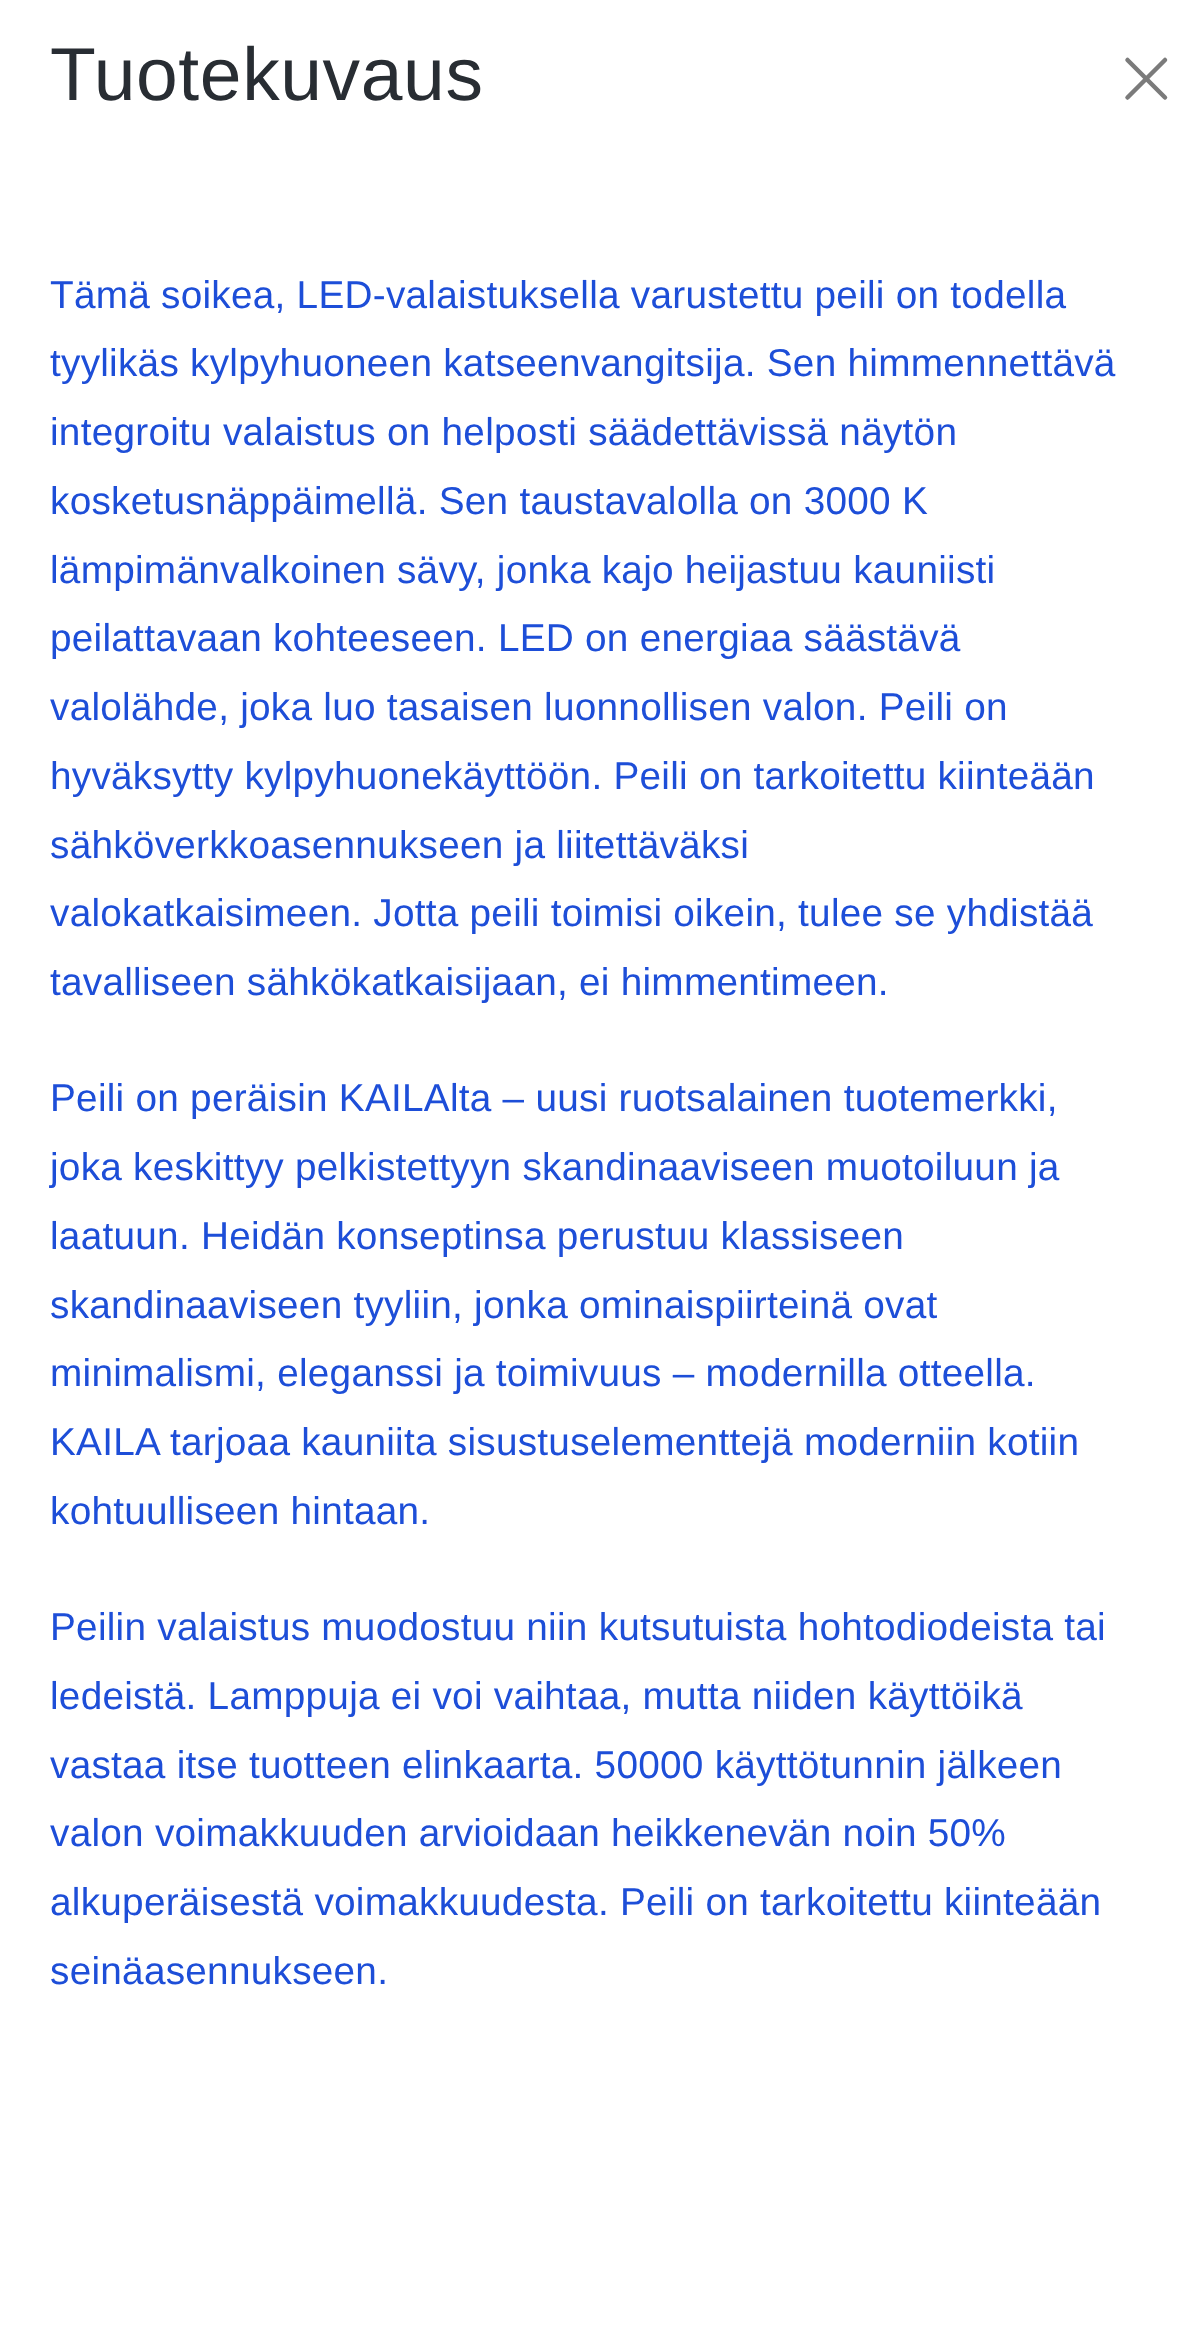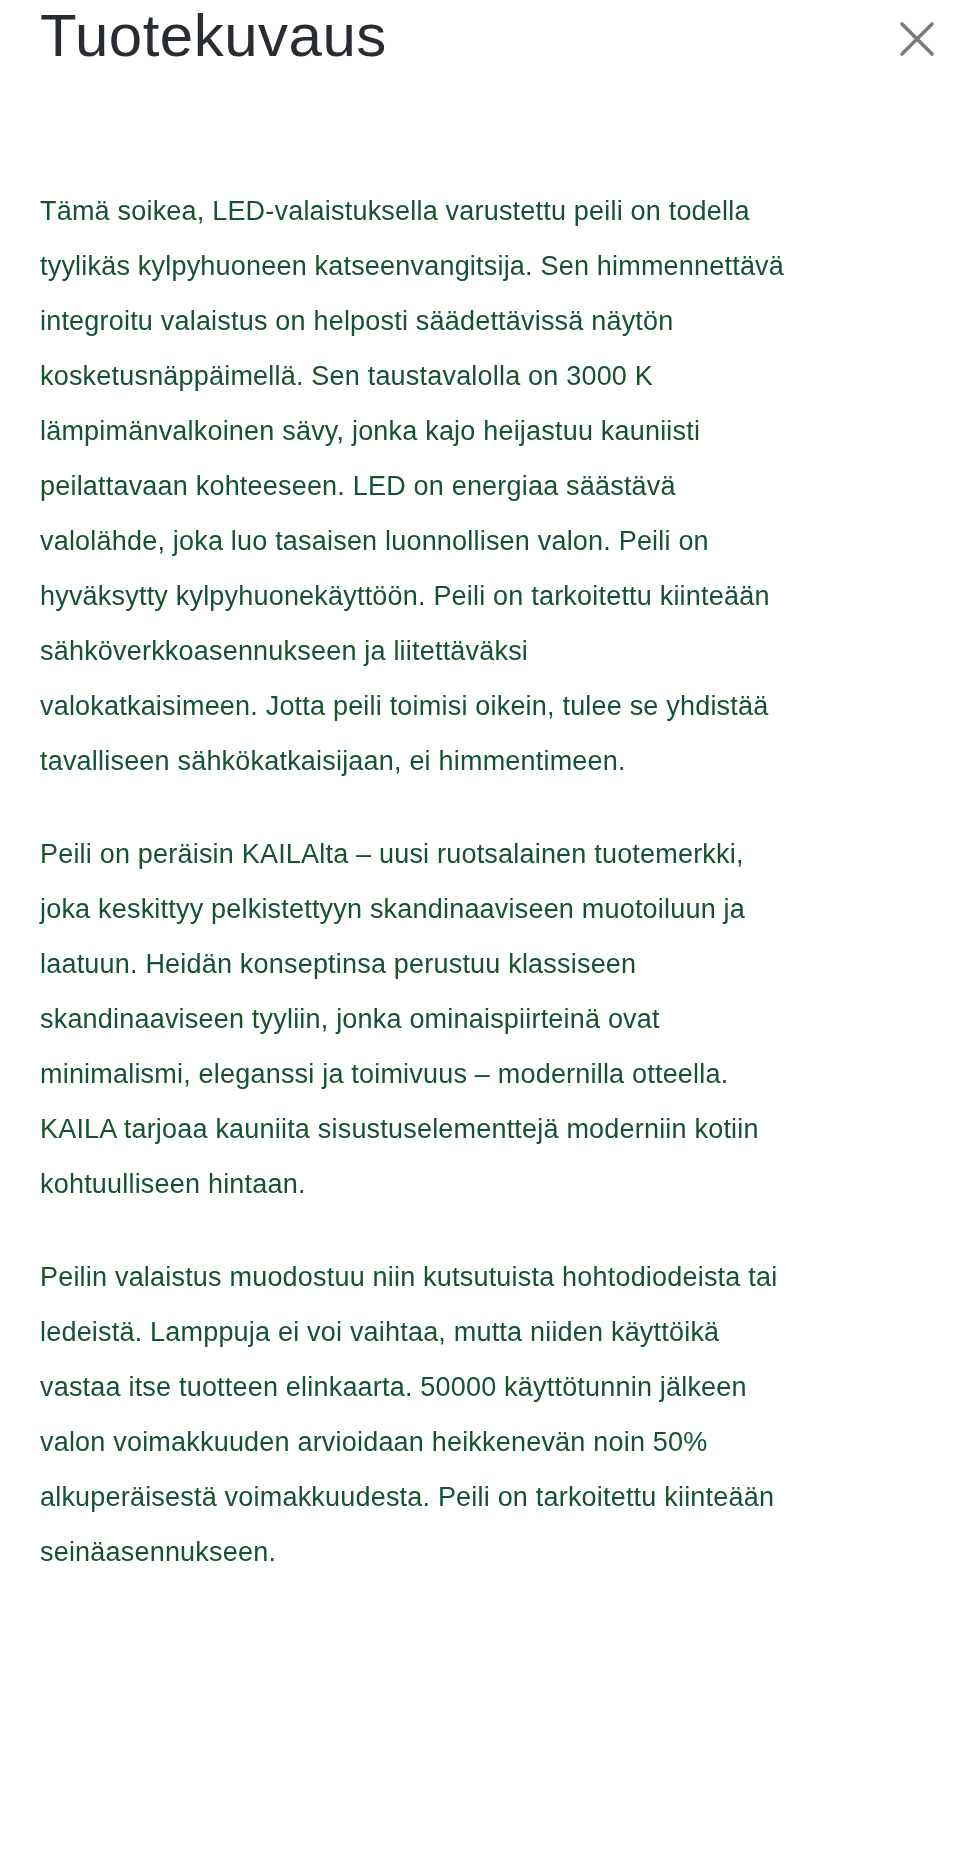--- a/index.html
+++ b/index.html
@@ -8,21 +8,21 @@
     width: 960px;
     min-height: 1863px;
     background: #ffffff;
     font-family: "Liberation Sans", sans-serif;
     overflow-x: hidden;
   }
   .modal-header {
     display: flex;
     justify-content: space-between;
     align-items: flex-start;
-    padding: 6px 12px 0 40px;
+    padding: 30px 12px 0 40px;
   }
   .modal-title {
     font-size: 60px;
     line-height: 60px;
     font-weight: 500;
     letter-spacing: 0.5px;
     color: #282d33;
     margin: 0;
   }
   .close-btn {
@@ -31,24 +31,24 @@
     padding: 6px;
     margin: 8px 6px 0 0;
     cursor: pointer;
     line-height: 0;
   }
   .close-btn svg { display: block; }
   .modal-content {
     padding: 0 36px 0 40px;
   }
   .para {
-    font-size: 27px;
+    font-size: 31px;
     line-height: 55px;
     font-weight: 400;
-    color: #14532d;
+    color: #1d4ed8;
     letter-spacing: 0.2px;
     white-space: pre-line;
     margin: 0 0 38px 0;
   }
   .para.first { margin-top: 118px; }
 </style>
 </head>
 <body>
 
 <div class="modal-header">

